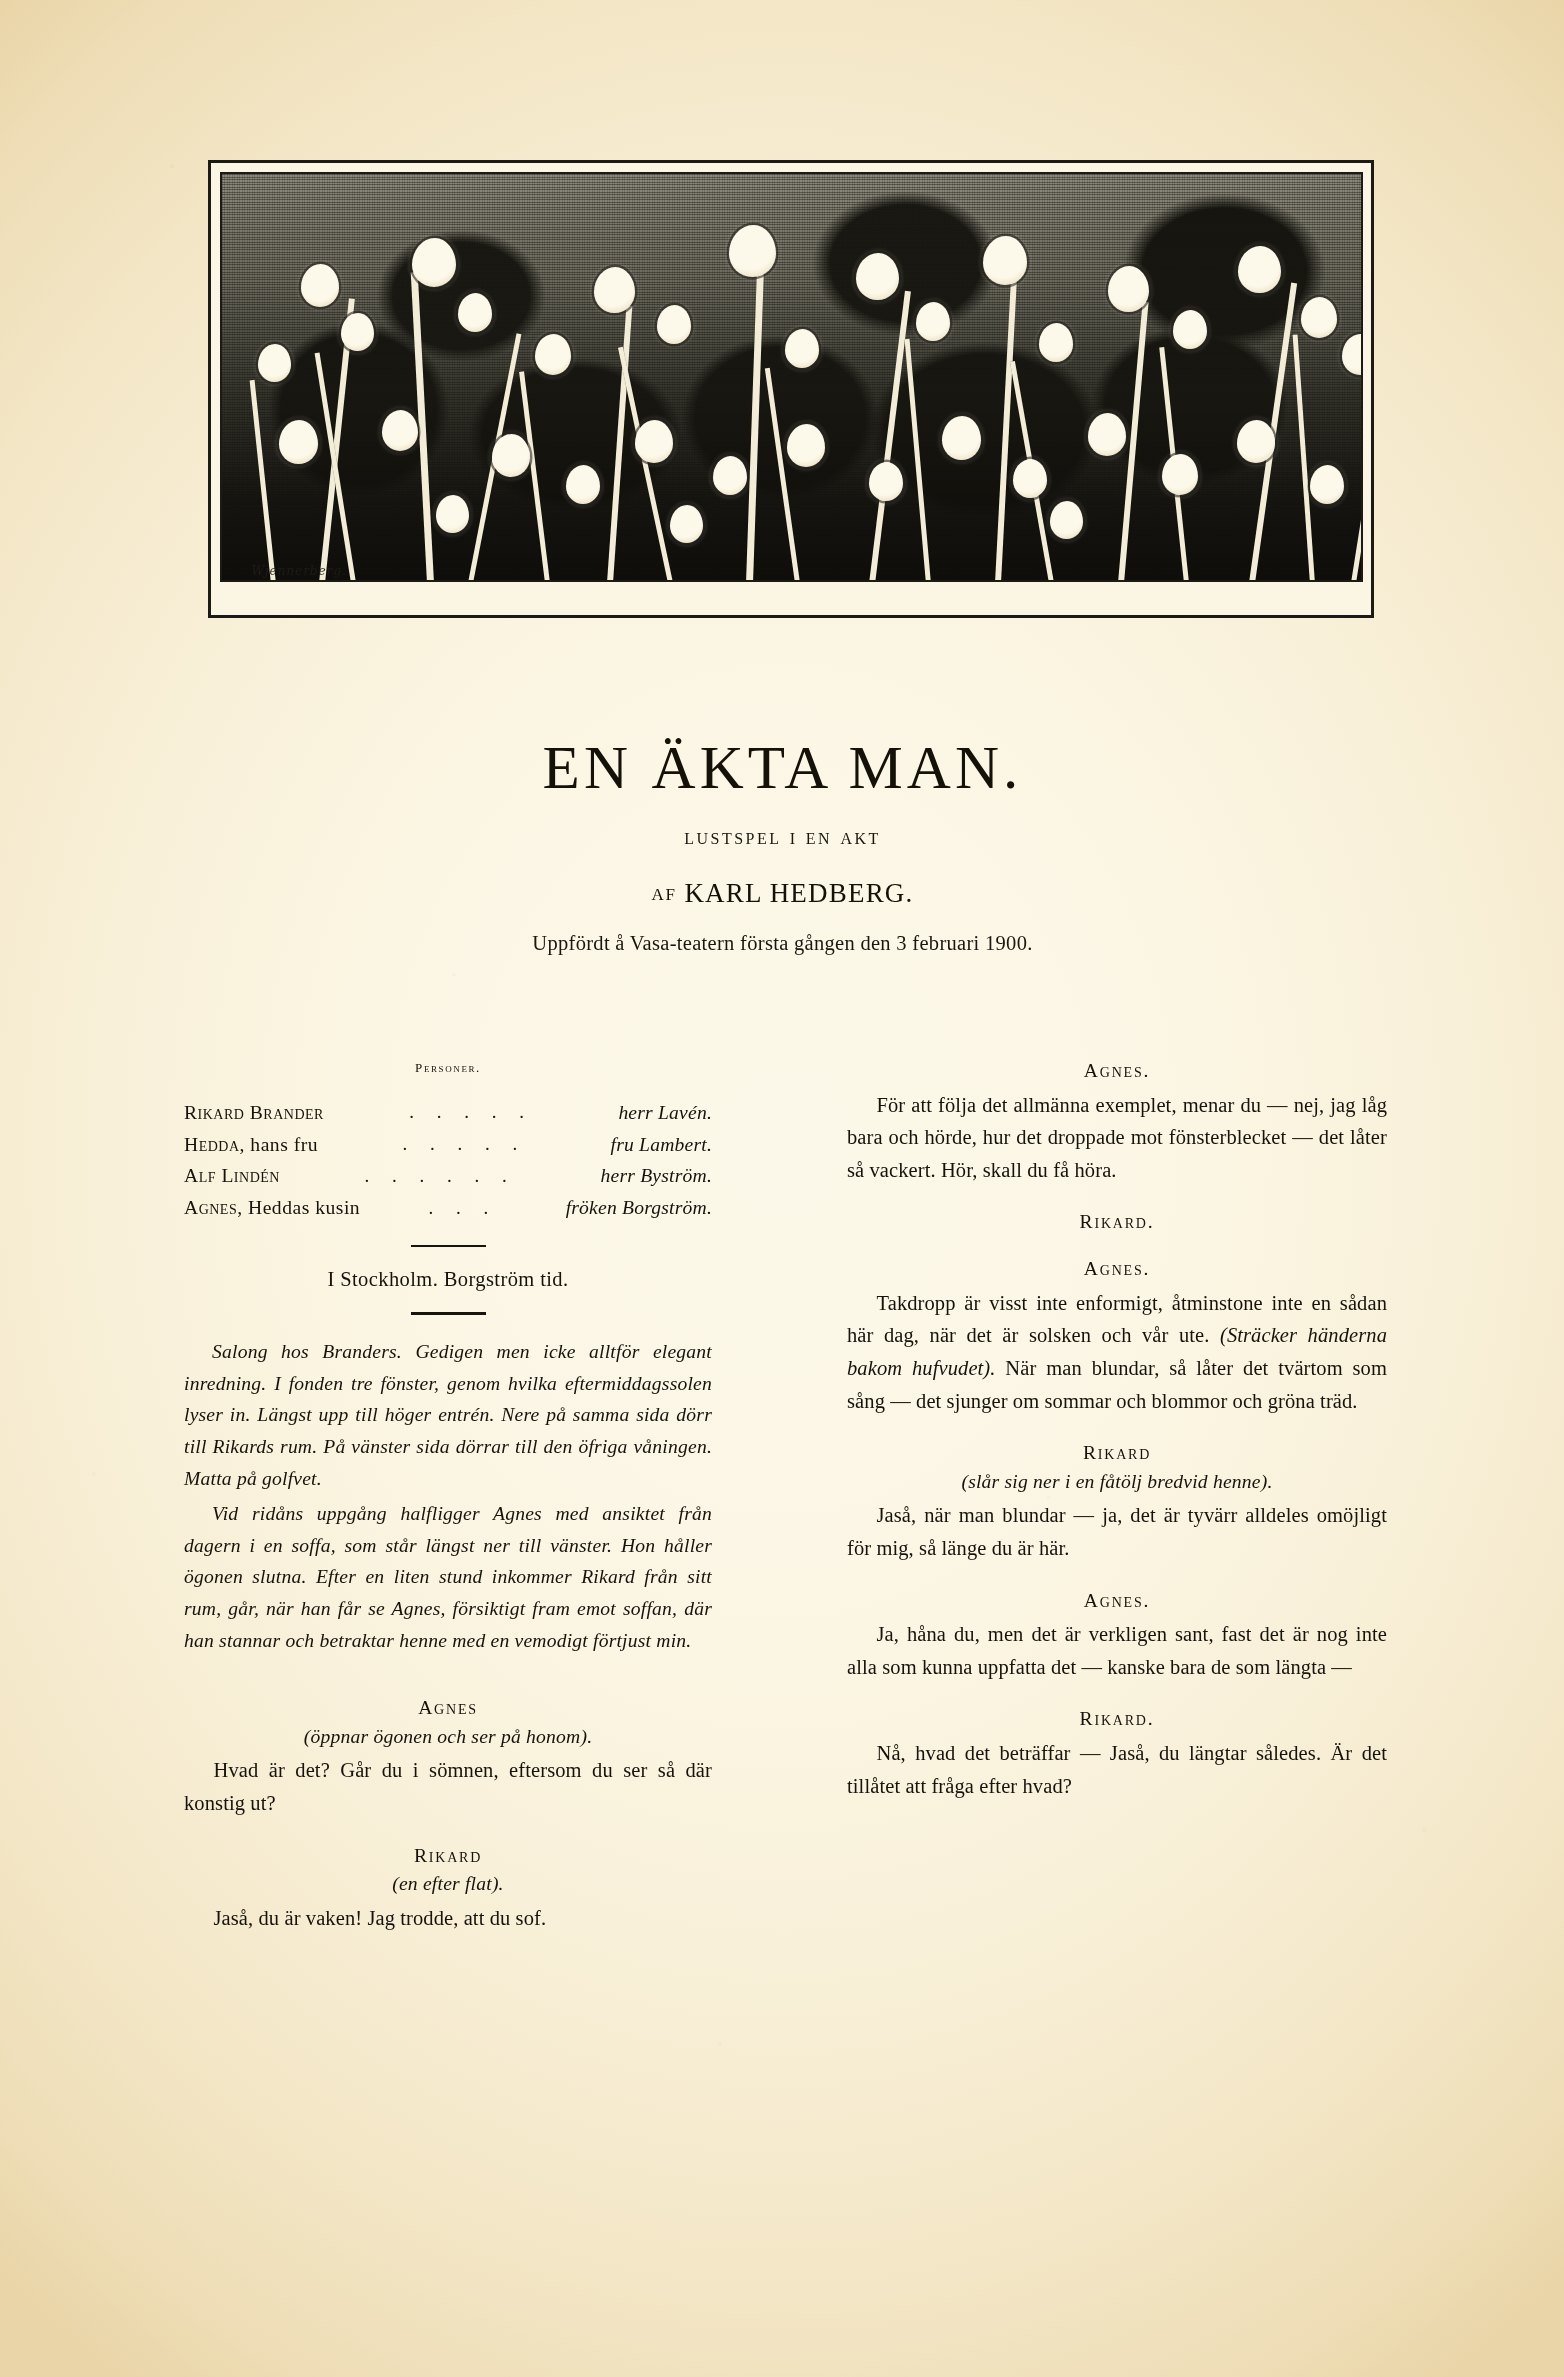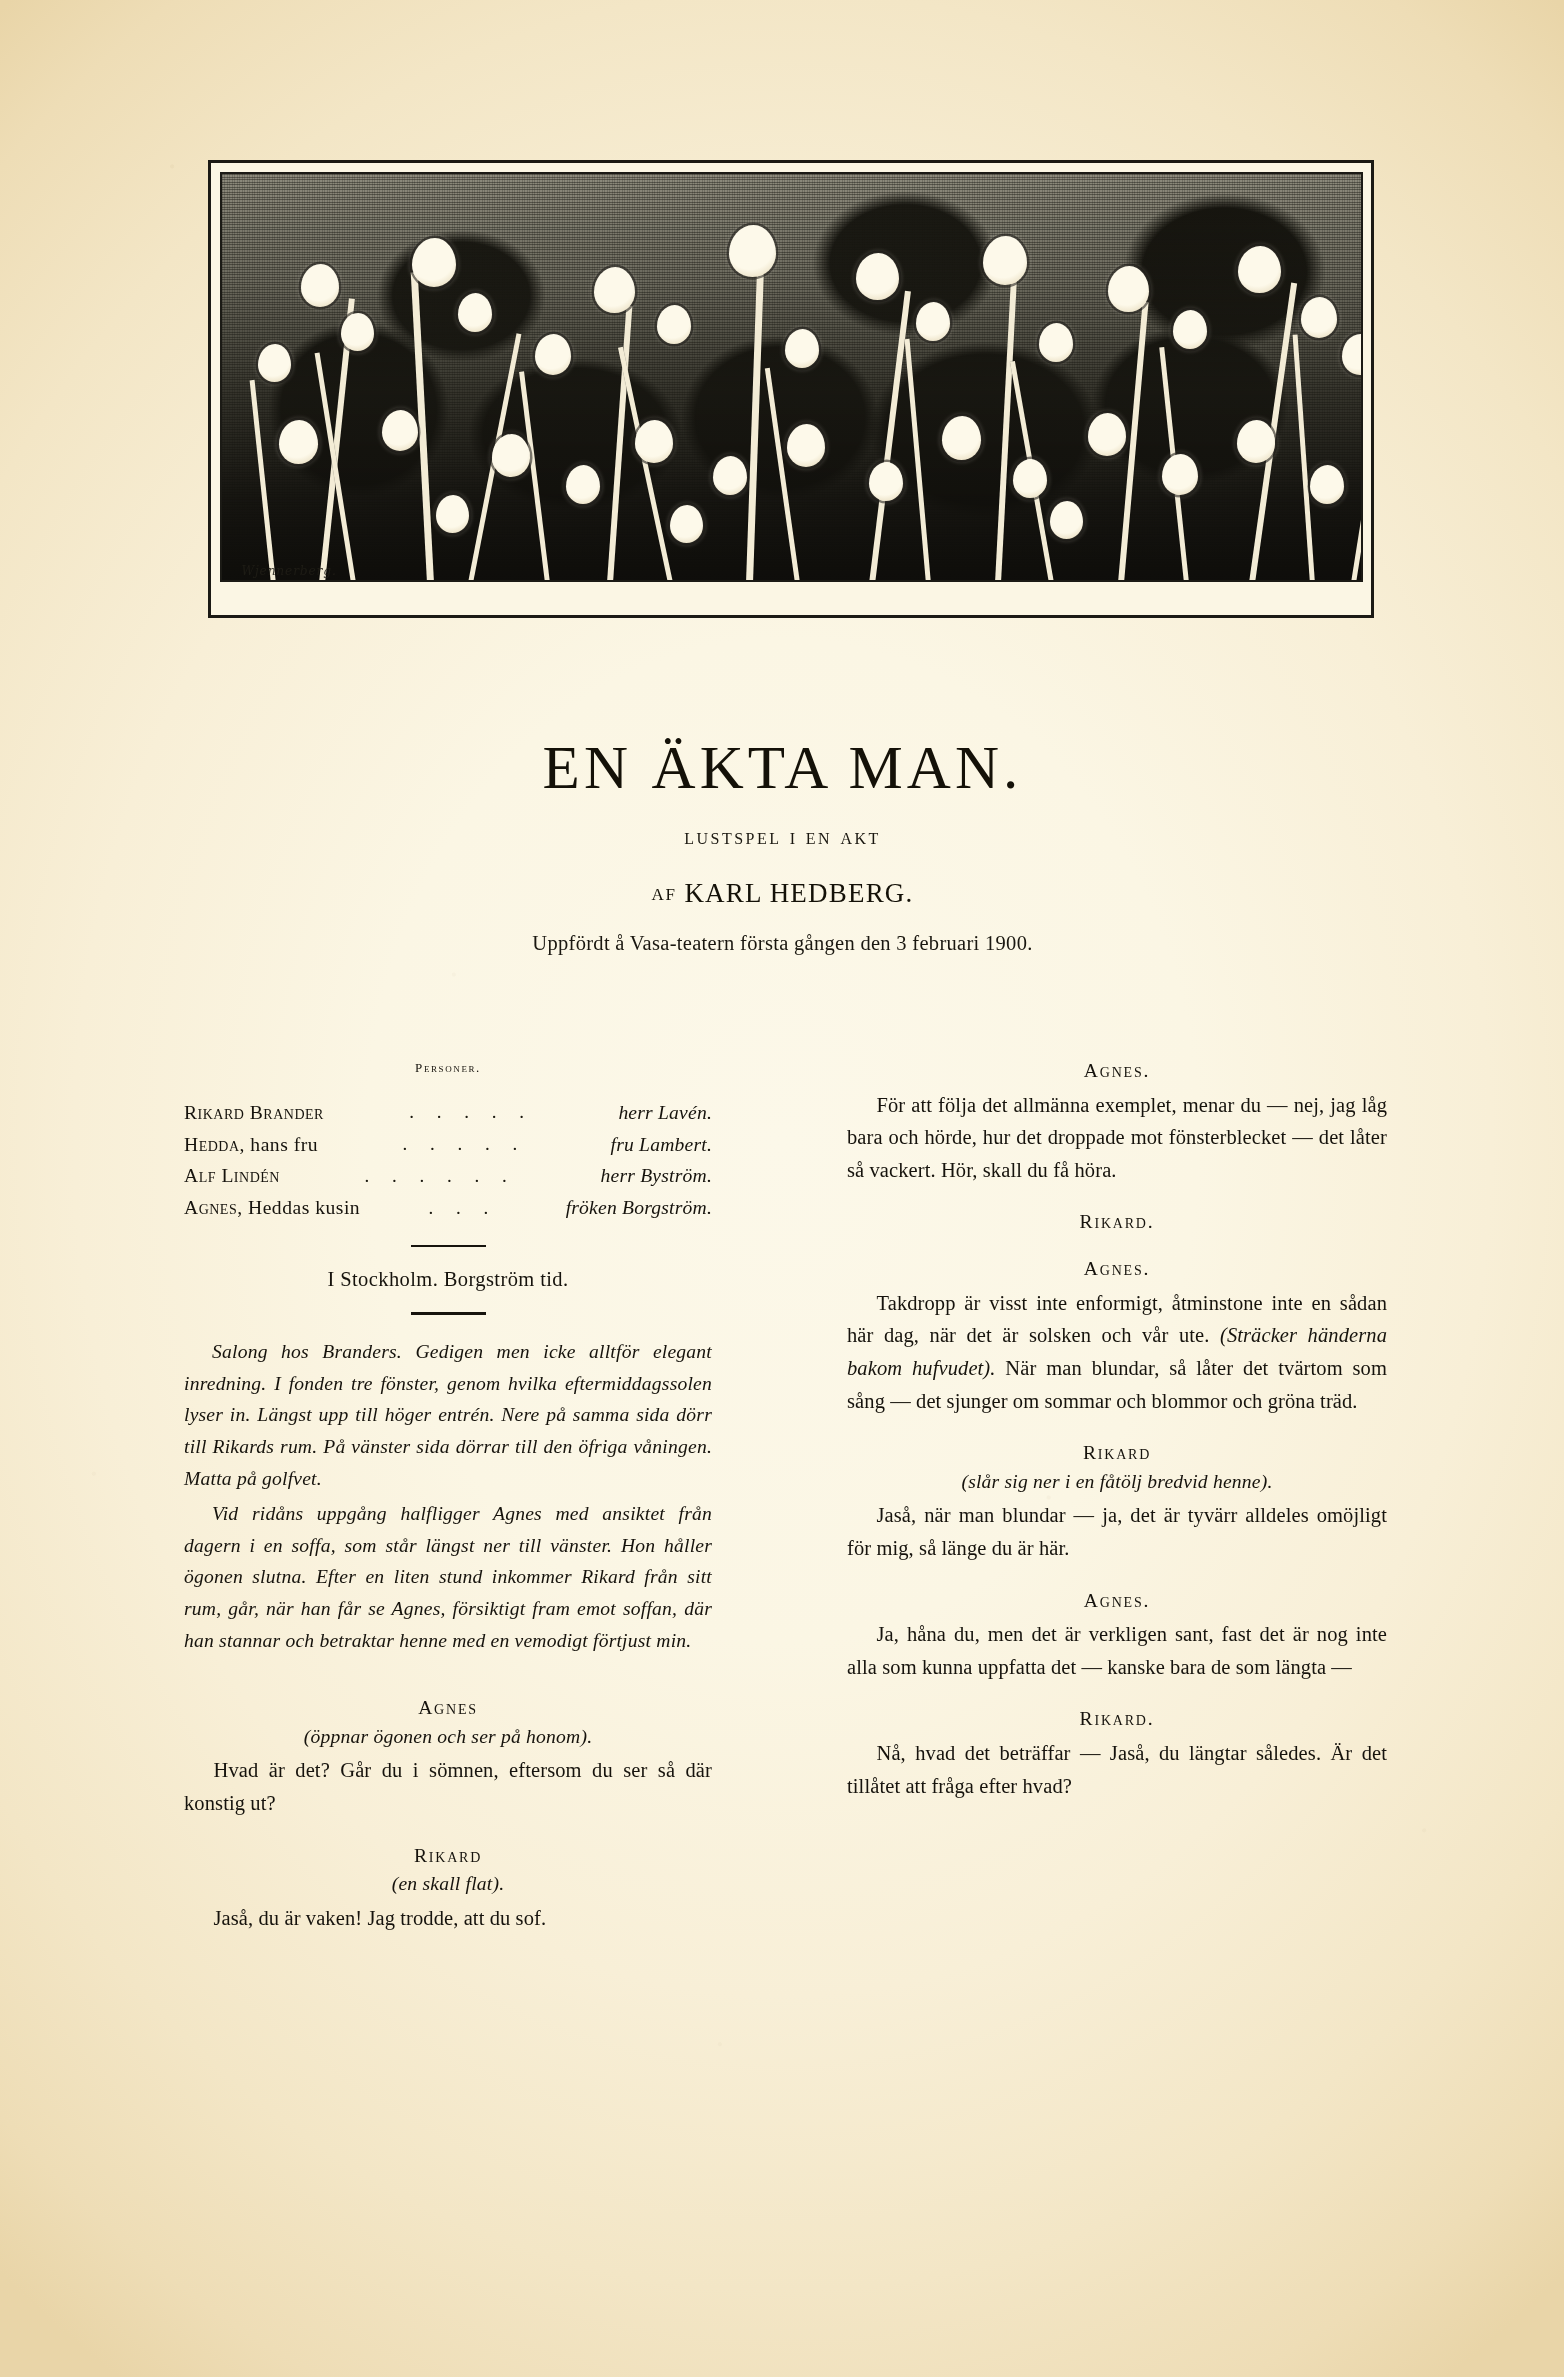--- a/index.html
+++ b/index.html
@@ -119,21 +119,21 @@
     inset: -7.4px;
     border-radius: 50%;
     background:
       repeating-conic-gradient(from 0deg,
         rgba(247,242,224,.85) 0deg 3deg,
         rgba(22,21,16,0) 3deg 9deg);
     z-index: -1;
   }
   .hp-signature {
     position: absolute;
-    left: 0;
+    left: 10px;
     bottom: 1.6px;
     font-family: "DejaVu Serif", serif;
     font-style: italic;
     font-size: 12.3px;
     letter-spacing: 0.8px;
     color: #201e17;
     opacity: .88;
     white-space: nowrap;
     margin-left: 20px;
   }
@@ -384,21 +384,21 @@
 
       <p class="stage-dir">Vid ridåns uppgång halfligger Agnes med ansiktet från dagern i en soffa, som står längst ner till vänster. Hon håller ögonen slutna. Efter en liten stund inkommer Rikard från sitt rum, går, när han får se Agnes, försiktigt fram emot soffan, där han stannar och betraktar henne med en vemodigt förtjust min.</p>
 
       <div class="spacer-sm"></div>
 
       <div class="speaker">Agnes</div>
       <div class="speaker-dir">(öppnar ögonen och ser på honom).</div>
       <p class="speech">Hvad är det? Går du i sömnen, eftersom du ser så där konstig ut?</p>
 
       <div class="speaker">Rikard</div>
-      <div class="speaker-dir">(en skall flat).</div>
+      <div class="speaker-dir">(en efter flat).</div>
       <p class="speech">Jaså, du är vaken! Jag trodde, att du sof.</p>
     </div>
 
     <div class="col col-right">
 
       <div class="speaker" style="margin-top:0">Agnes.</div>
       <p class="speech">För att följa det allmänna exemplet, menar du — nej, jag låg bara och hörde, hur det droppade mot fönsterblecket — det låter så vackert. Hör, skall du få höra.</p>
 
       <div class="speaker">Rikard.</div>
 

